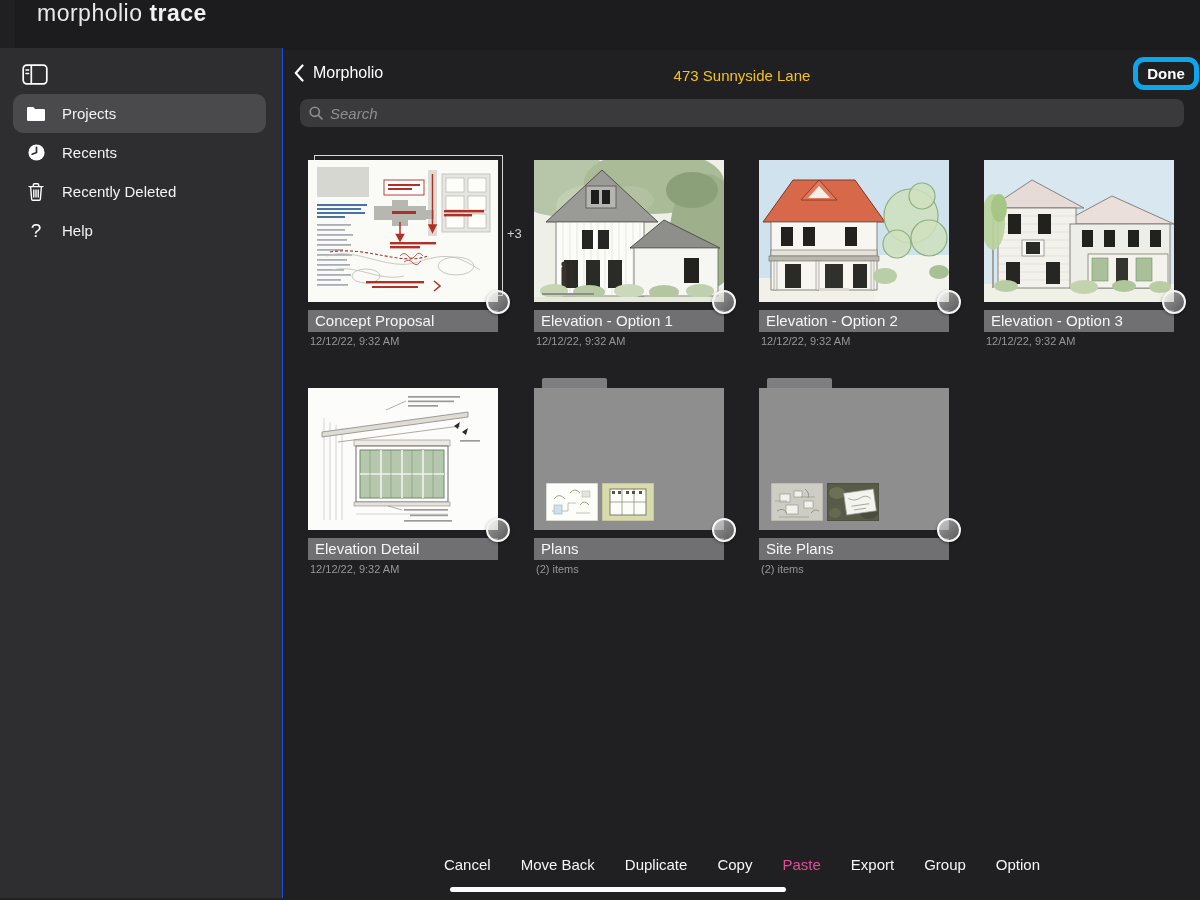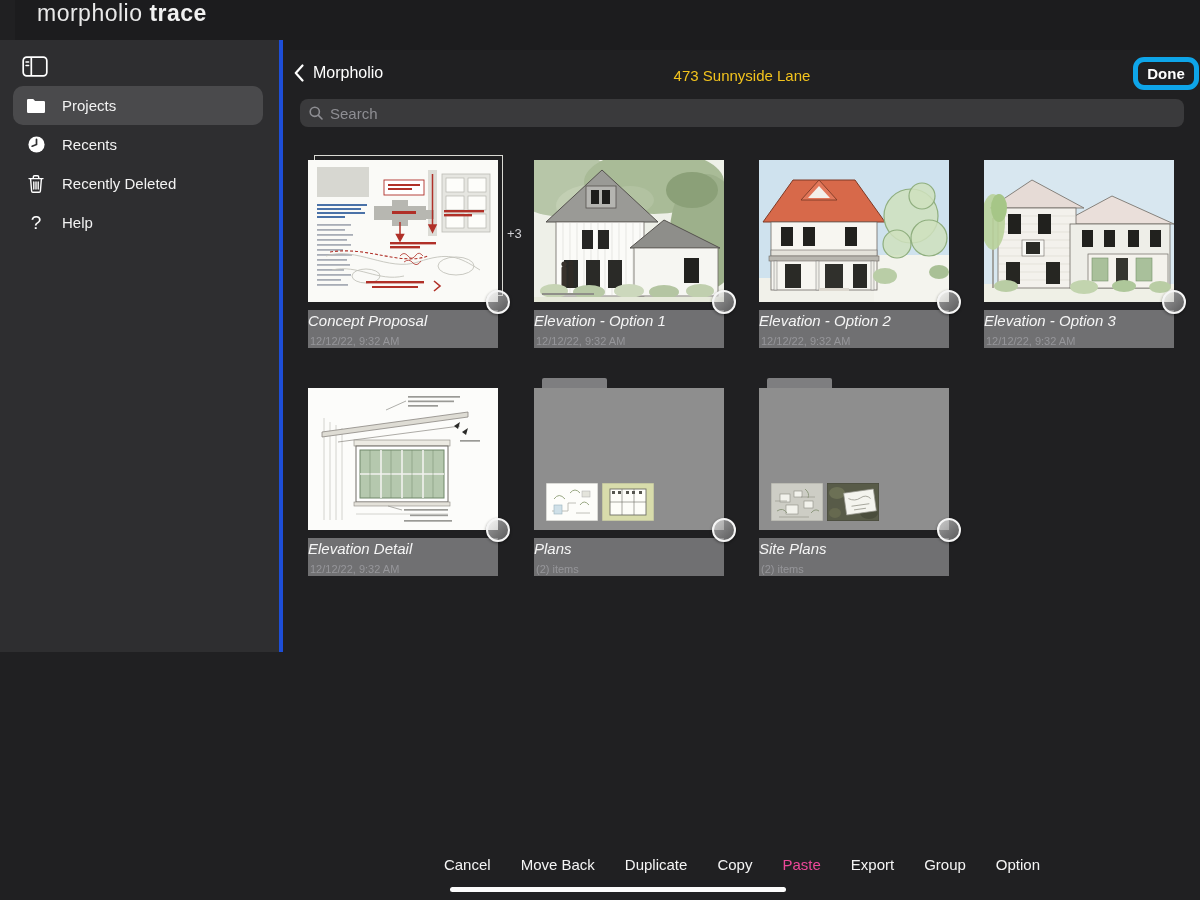--- a/index.html
+++ b/index.html
@@ -6,47 +6,47 @@
   body { font-family:"Liberation Sans", sans-serif; background:#000; }
   .screen { position:relative; width:1200px; height:900px; overflow:hidden; background:#202022; }
 
   
   .topbar { position:absolute; left:15px; top:0; width:1200px; height:50px; background:#1c1c1e; display:flex; padding-left:22px; }
   .logo { font-size:23px; color:#e9e9e9; letter-spacing:.5px; }
   .logo .lt { font-weight:400; }
   .logo .bd { font-weight:700; color:#f1f1f1; }
 
   
-  .sidebar { position:absolute; left:0; top:40px; width:283px; height:612px; background:#2e2e30; border-right:4px solid #1d4ed8; }
+  .sidebar { position:absolute; left:0; top:48px; width:283px; height:850px; background:#2e2e30; border-right:1px solid #1d4ed8; }
   .toggle { position:absolute; left:22px; top:16px; width:26px; height:21px; cursor:pointer; }
   .nav { position:absolute; top:46px; left:0; right:0; }
   .nav-item { display:flex; align-items:center; height:39px; margin:0 16px 0 13px; padding-left:11px; border-radius:10px; color:#f2f2f2; font-size:15px; cursor:pointer; }
   .nav-item.sel { background:#4a4a4c; }
   .nav-ic { width:24px; height:20px; margin-right:14px; display:flex; align-items:center; justify-content:center; }
   .q { font-size:19px; color:#fff; font-weight:400; }
 
   
   .content { position:absolute; left:284px; top:50px; width:916px; height:850px; background:#202022; }
   .back { position:absolute; left:10px; top:14px; display:flex; align-items:center; gap:9px; color:#fff; font-size:16px; cursor:pointer; }
   .title { position:absolute; left:0; right:0; top:17px; text-align:center; font-size:15px; font-weight:400; color:#f2c31d; }
   .done-wrap { position:absolute; left:849px; top:7px; width:66px; height:33px; border:5px solid #0ea5e9; border-radius:11px; display:flex; align-items:center; justify-content:center; }
   .done { color:#fff; font-size:15px; font-weight:700; cursor:pointer; }
   .searchbar { position:absolute; left:16px; top:49px; width:884px; height:28px; background:#3a3a3c; border-radius:8px; display:flex; align-items:center; padding:0 8px; }
-  .searchbar input { flex:1; background:transparent; border:none; outline:none; color:#fff; font-size:15px; margin-left:6px; font-family:"Liberation Sans",sans-serif; }
+  .searchbar input { flex:1; background:transparent; border:none; outline:none; color:#fff; font-size:15px; margin-left:6px; font-family:"Liberation Sans",sans-serif;font-style:italic; }
   .searchbar input::placeholder { color:#8e8e93; }
 
   
   .card { position:absolute; width:190px; cursor:pointer; }
   .thumb { position:relative; width:190px; height:142px; }
   .thumb svg.art { position:relative; z-index:1; display:block; }
   .stackback { position:absolute; left:6px; top:-5px; width:189px; height:141px; border:1px solid #d9d9d4; z-index:0; }
   .sel-circle { position:absolute; right:-12px; bottom:-12px; width:24px; height:24px; border-radius:50%;
     border:2px solid #f5f5f5; background:linear-gradient(135deg, rgba(235,235,235,.6), rgba(140,140,140,.55));
     box-shadow:0 1px 3px rgba(0,0,0,.45); z-index:3; cursor:pointer; }
-  .clabel { position:absolute; top:150px; left:0; width:190px; height:38px; background:#707072; color:#f5f5f5; font-size:15px; line-height:22px; white-space:nowrap; overflow:hidden;font-style:italic; }
+  .clabel { position:absolute; top:150px; left:0; width:190px; height:22px; background:#707072; color:#f5f5f5; font-size:15px; line-height:22px; padding-left:7px; white-space:nowrap; overflow:hidden; }
   .cmeta { position:absolute; top:175px; left:2px; font-size:11px; color:#96969a; }
   .badge { position:absolute; left:199px; top:66px; font-size:13px; color:#cfcfd3; }
   .folder-body { position:absolute; left:0; top:0; width:190px; height:142px; background:#8e8e8e; }
   .folder-tab { position:absolute; left:8px; top:-10px; width:65px; height:10px; background:#7e7e80; border-radius:2px 2px 0 0; }
   .mini { position:absolute; bottom:9px; width:52px; height:38px; z-index:2; }
   .mini svg { display:block; }
 
   
   .toolbar { position:absolute; left:0; top:806px; width:100%; display:flex; justify-content:center; gap:30px; font-size:15px; color:#f5f5f5; }
   .toolbar span { cursor:pointer;text-align:right; }

